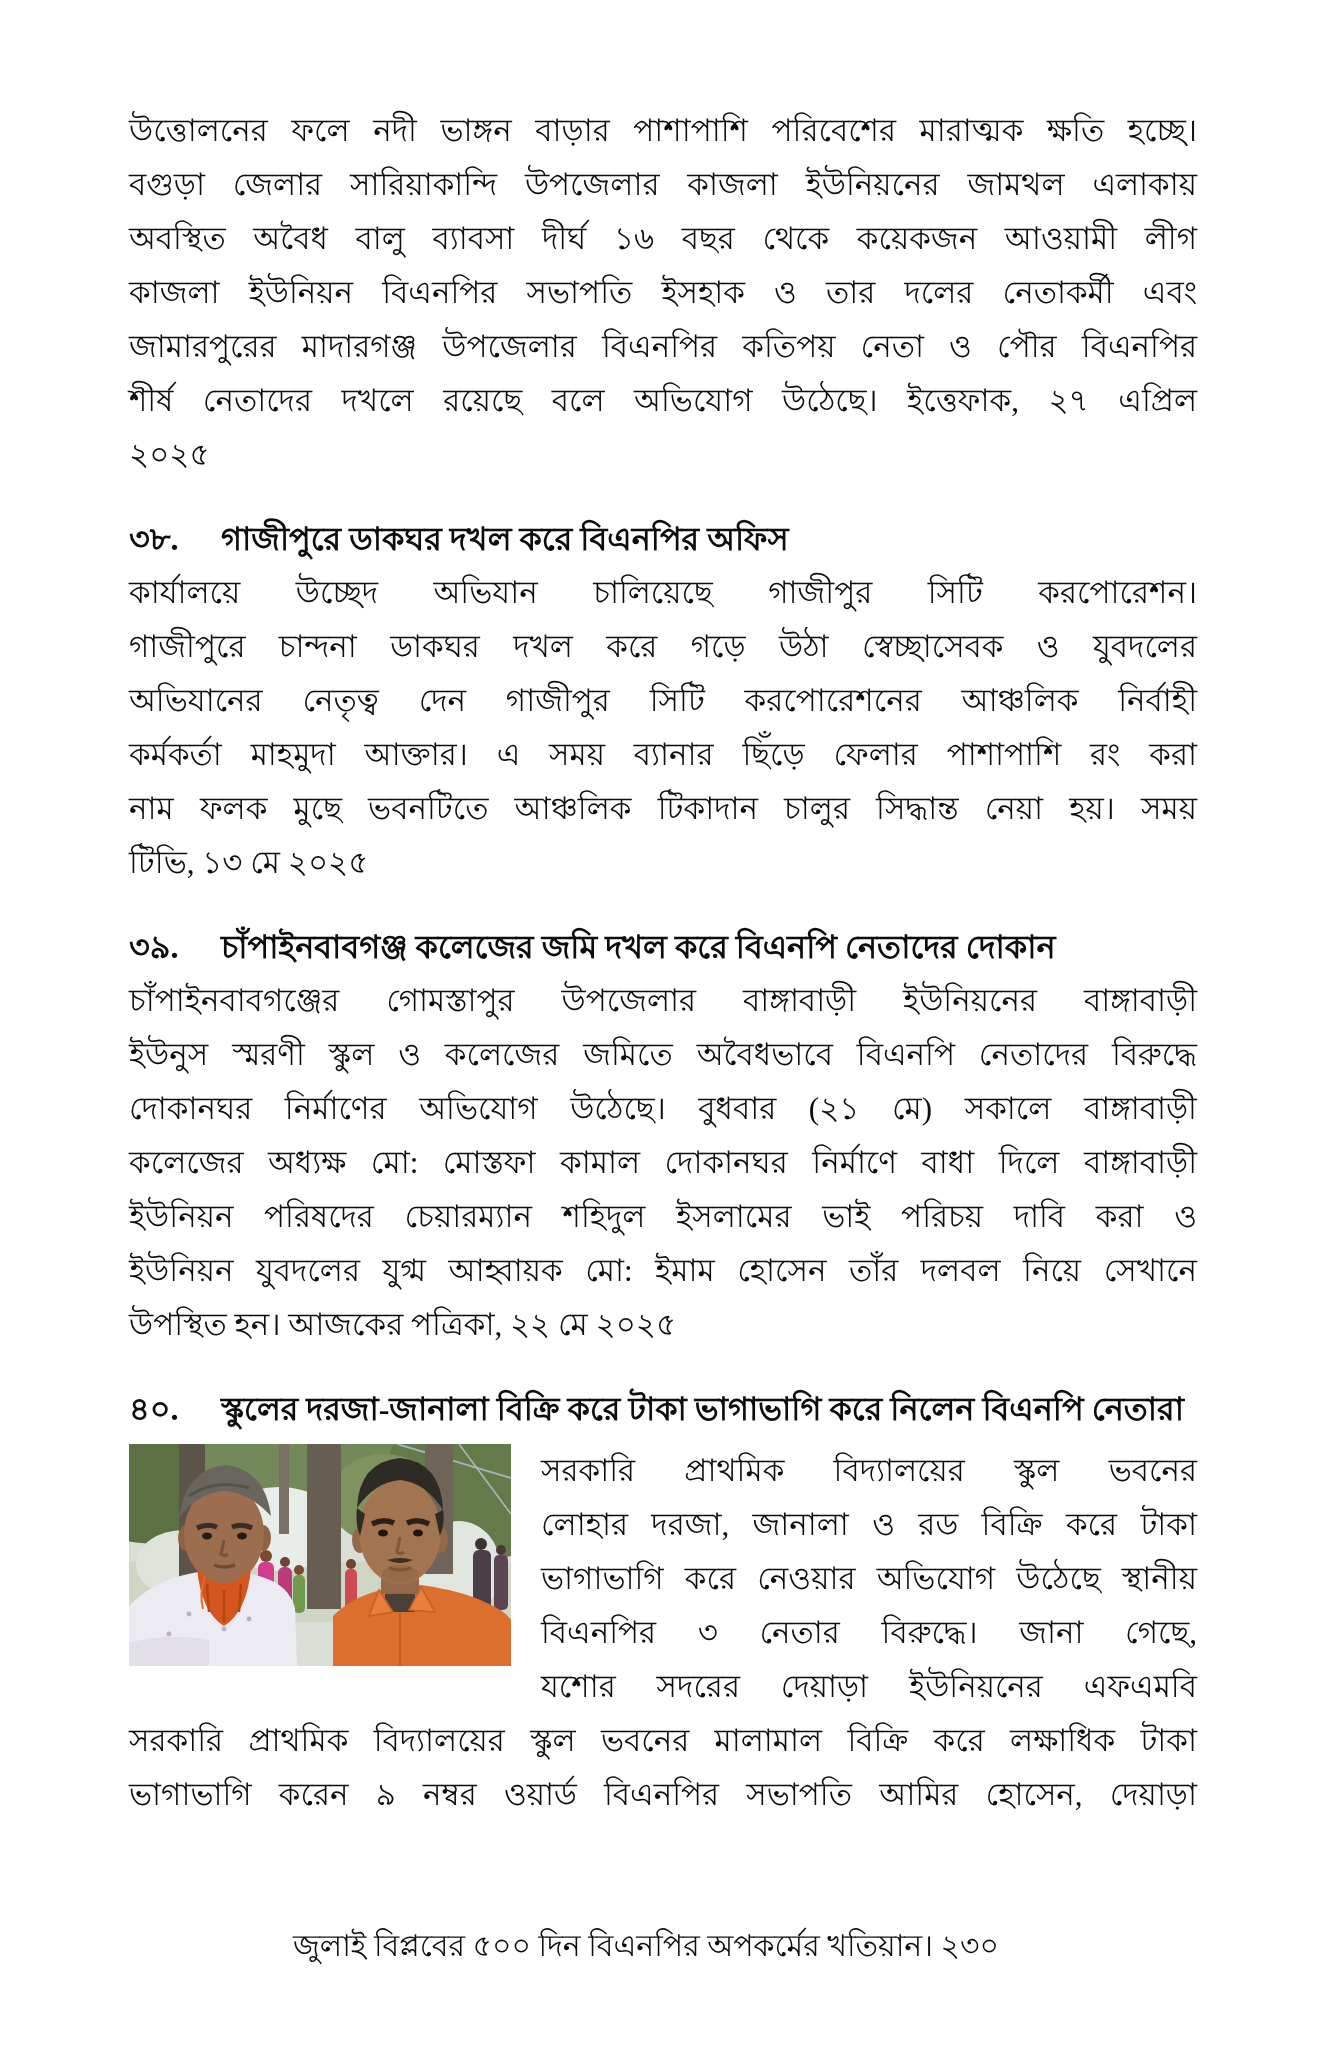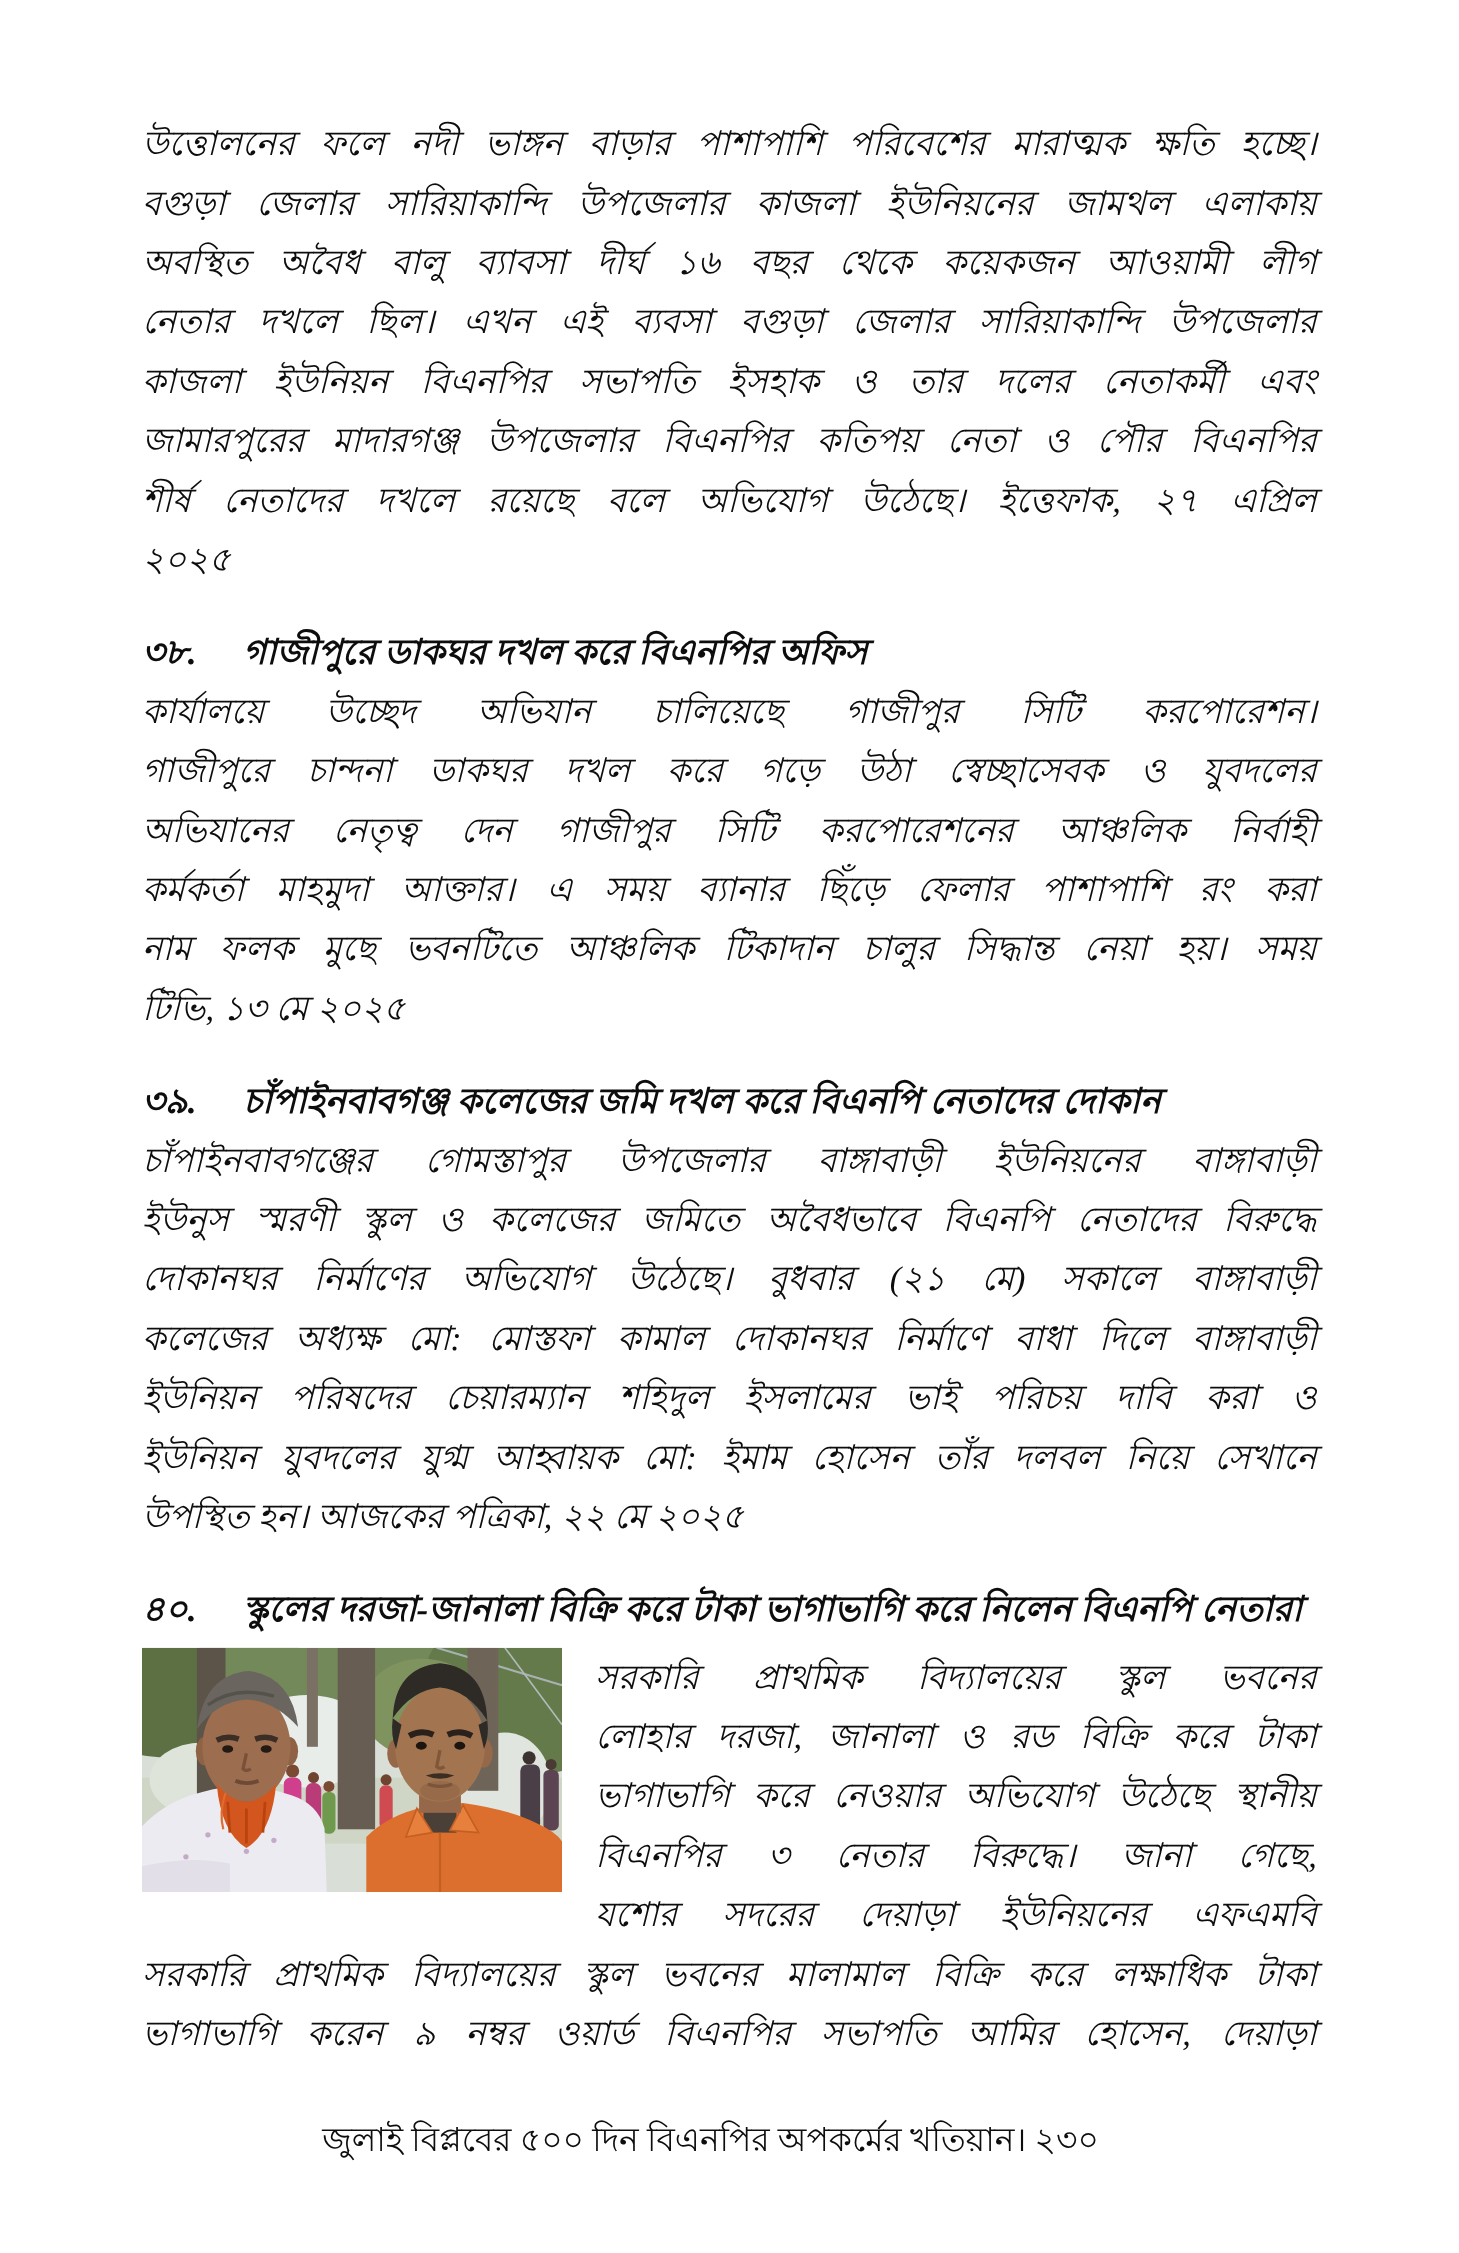--- a/index.html
+++ b/index.html
@@ -2,21 +2,21 @@
 <html lang="bn"><head>
 <meta charset="utf-8">
 <style>
   html,body{margin:0;padding:0;}
   body{
     width:1326px;height:2048px;background:#ffffff;
     font-family:"Liberation Serif","DejaVu Serif",serif;
     color:#0d0d0d;overflow:hidden;
   }
   .page{position:relative;width:1326px;height:2048px;background:#ffffff;}
-  .content{position:absolute;left:129px;top:104px;width:1068px;font-style:italic;}
+  .content{position:absolute;left:129px;top:104px;width:1068px;}
   .para{margin:0;padding:0;}
   .bodyline{
     font-size:31px;line-height:54px;height:54px;
     text-align:justify;text-align-last:justify;
     white-space:nowrap;overflow:visible;
   }
   .bodyline.lastline{text-align-last:left;}
   .heading{
     display:flex;align-items:flex-start;
     font-weight:bold;font-size:32px;line-height:54px;
@@ -38,21 +38,20 @@
 </head>
 <body>
 
 <div class="page">
   <div class="content">
 
     <div class="para">
       <div class="bodyline">উত্তোলনের ফলে নদী ভাঙ্গন বাড়ার পাশাপাশি পরিবেশের মারাত্মক ক্ষতি হচ্ছে।</div>
       <div class="bodyline">বগুড়া জেলার সারিয়াকান্দি উপজেলার কাজলা ইউনিয়নের জামথল এলাকায়</div>
       <div class="bodyline">অবস্থিত অবৈধ বালু ব্যাবসা দীর্ঘ ১৬ বছর থেকে কয়েকজন আওয়ামী লীগ</div>
-      <div class="bodyline">নেতার দখলে ছিল। এখন এই ব্যবসা বগুড়া জেলার সারিয়াকান্দি উপজেলার</div>
       <div class="bodyline">কাজলা ইউনিয়ন বিএনপির সভাপতি ইসহাক ও তার দলের নেতাকর্মী এবং</div>
       <div class="bodyline">জামারপুরের মাদারগঞ্জ উপজেলার বিএনপির কতিপয় নেতা ও পৌর বিএনপির</div>
       <div class="bodyline">শীর্ষ নেতাদের দখলে রয়েছে বলে অভিযোগ উঠেছে। ইত্তেফাক, ২৭ এপ্রিল</div>
       <div class="bodyline lastline">২০২৫</div>
     </div>
 
     <div class="heading">
       <span class="num">৩৮.</span>
       <span class="htext">গাজীপুরে ডাকঘর দখল করে বিএনপির অফিস</span>
     </div>

